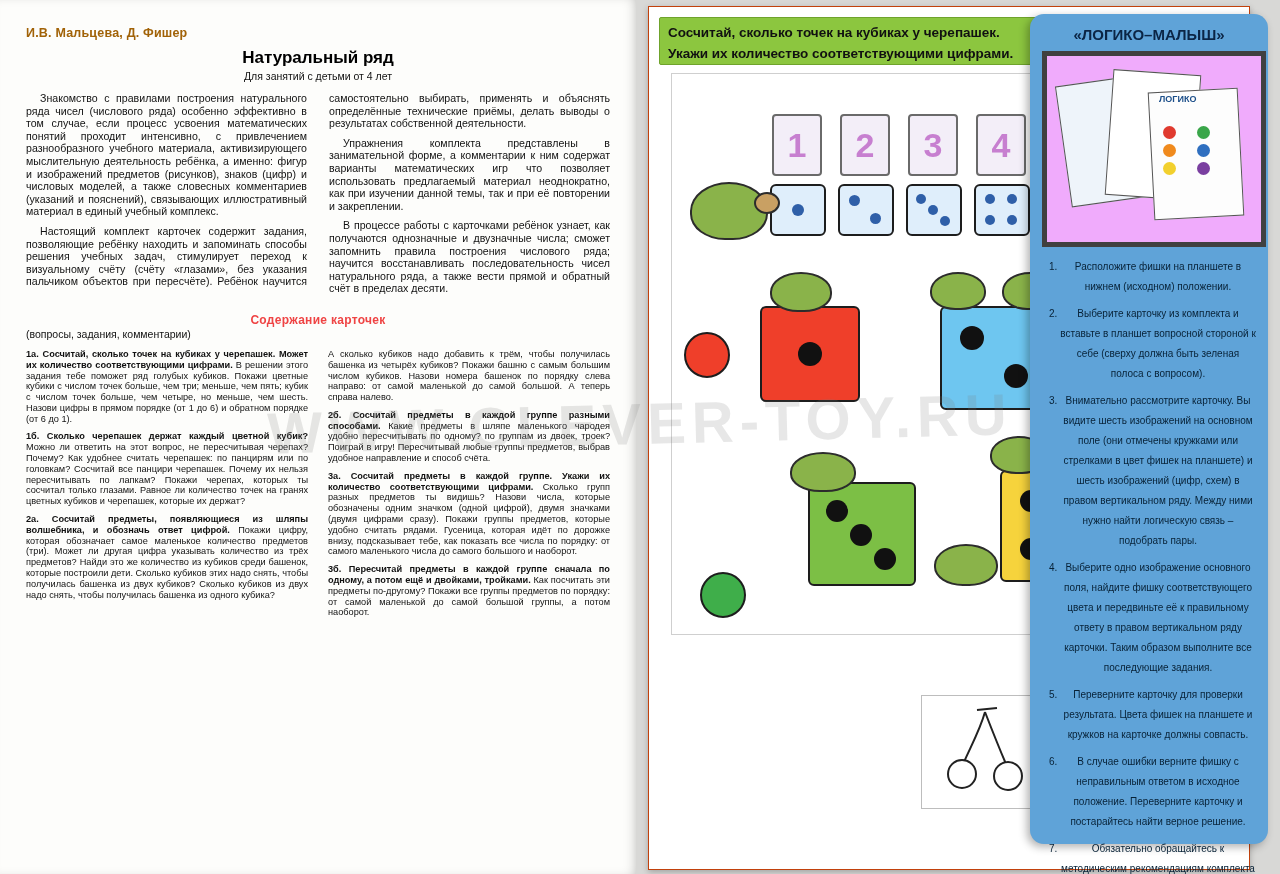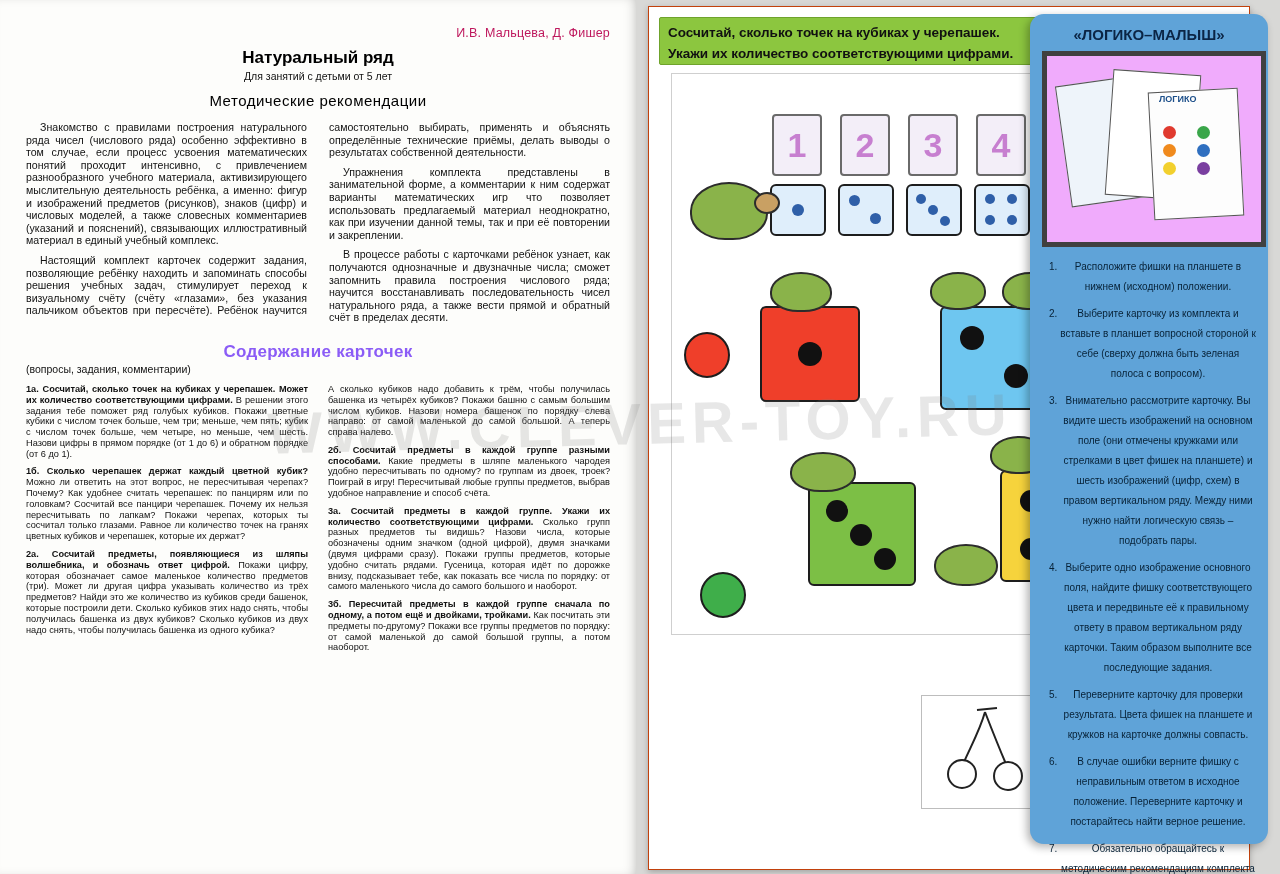--- a/index.html
+++ b/index.html
@@ -11,40 +11,41 @@
   }
   
   .page-left{
     position:absolute;left:0;top:0;width:636px;height:874px;
     background:#fdfdfb;
     box-shadow:inset -6px 0 14px -8px rgba(0,0,0,.35);
     padding:0;box-sizing:border-box;
   }
   .page-left .inner{padding:18px 26px 10px 26px;}
   .authors{
-    text-align:right;font-size:12.5px;color:#be185d;margin:8px 0 8px 0;
+    text-align:left;font-size:12.5px;color:#a16207;margin:8px 0 8px 0;
     letter-spacing:.2px;
+    font-weight:bold;
   }
   .title-main{
     text-align:center;font-size:17px;font-weight:bold;color:#000;margin:4px 0 2px;
   }
   .title-sub{
     text-align:center;font-size:10.5px;color:#111;margin:0 0 10px;
   }
   .title-method{
     text-align:center;font-size:15px;color:#000;margin:8px 0 12px;
     letter-spacing:.5px;
   }
   .cols2{
     column-count:2;column-gap:22px;
     font-size:10.6px;line-height:12.6px;color:#111;text-align:justify;
   }
   .cols2 p{margin:0 0 7px;text-indent:14px;}
   .sec-title{
-    text-align:center;font-weight:bold;font-size:17px;margin:18px 0 1px;color:#8b5cf6;
+    text-align:center;font-weight:bold;font-size:12px;margin:18px 0 1px;color:#ef4444;
     letter-spacing:.3px;
   }
   .sec-sub{
     font-size:10.5px;margin:0 0 9px;color:#111;
   }
   .cards-cols{
     column-count:2;column-gap:20px;
     font-size:9.2px;line-height:10.8px;color:#111;text-align:justify;
   }
   .cards-cols .item{margin:0 0 7px;}
@@ -118,22 +119,21 @@
   .circle-red{position:absolute;border-radius:50%;background:#ef3f2a;border:2px solid #1d1d1d;}
   .circle-green{position:absolute;border-radius:50%;background:#3fae4a;border:2px solid #1d1d1d;}
 </style>
 </head>
 <body>
 
 <div class="page-left">
   <div class="inner">
     <div class="authors">И.В. Мальцева, Д. Фишер</div>
     <div class="title-main">Натуральный ряд</div>
-    <div class="title-sub">Для занятий с детьми от 5 лет</div>
-    <div class="title-method">Методические рекомендации</div>
+    <div class="title-sub">Для занятий с детьми от 4 лет</div>
 
     <div class="cols2">
       <p>Знакомство с правилами построения натурального ряда чисел (числового ряда) особенно эффективно в том случае, если процесс усвоения математических понятий проходит интенсивно, с привлечением разнообразного учебного материала, активизирующего мыслительную деятельность ребёнка, а именно: фигур и изображений предметов (рисунков), знаков (цифр) и числовых моделей, а также словесных комментариев (указаний и пояснений), связывающих иллюстративный материал в единый учебный комплекс.</p>
       <p>Настоящий комплект карточек содержит задания, позволяющие ребёнку находить и запоминать способы решения учебных задач, стимулирует переход к визуальному счёту (счёту «глазами», без указания пальчиком объектов при пересчёте). Ребёнок научится самостоятельно выбирать, применять и объяснять определённые технические приёмы, делать выводы о результатах собственной деятельности.</p>
       <p>Упражнения комплекта представлены в занимательной форме, а комментарии к ним содержат варианты математических игр что позволяет использовать предлагаемый материал неоднократно, как при изучении данной темы, так и при её повторении и закреплении.</p>
       <p>В процессе работы с карточками ребёнок узнает, как получаются однозначные и двузначные числа; сможет запомнить правила построения числового ряда; научится восстанавливать последовательность чисел натурального ряда, а также вести прямой и обратный счёт в пределах десяти.</p>
     </div>
 
     <div class="sec-title">Содержание карточек</div>
     <div class="sec-sub">(вопросы, задания, комментарии)</div>

